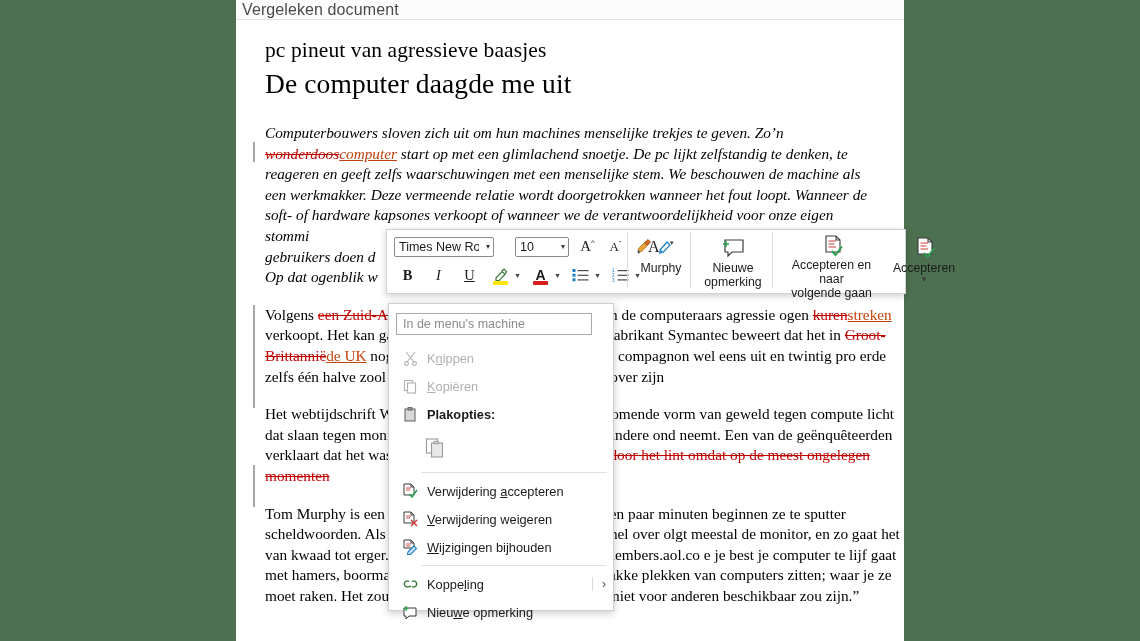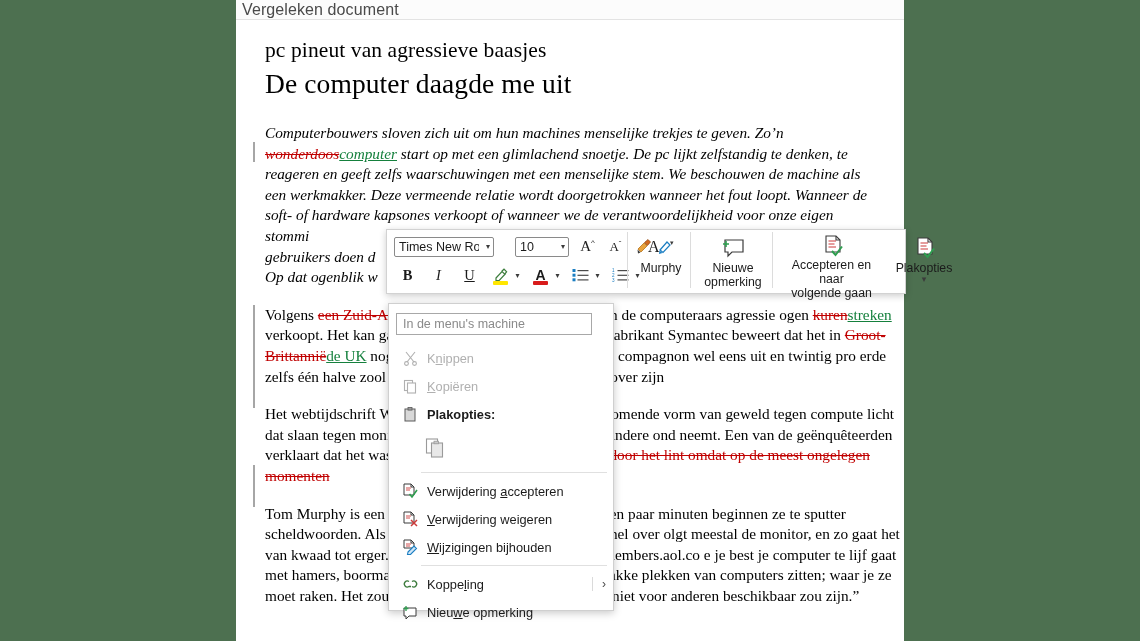--- a/index.html
+++ b/index.html
@@ -37,21 +37,21 @@
   .title2{font-size:27.5px;line-height:35px;margin:0;padding-top:2px;font-weight:normal;letter-spacing:.1px;}
 
   .para{
     position:relative;font-size:15.3px;line-height:20.6px;
     margin:0;text-align:left;
   }
   .para.italic{font-style:italic;}
   .changebar{
     position:absolute;left:-12px;width:1.5px;background:#a6a6a6;
   }
-  .ins{color:#15803d;text-decoration:underline;}
+  .ins{color:#c2410c;text-decoration:underline;}
   .del{color:#c00000;text-decoration:line-through;}
 
   
   .minibar{
     position:absolute;left:386px;top:229px;width:518px;height:63px;
     background:#ffffff;border:1px solid #d2d2d2;
     box-shadow:0 2px 7px rgba(0,0,0,.20);
     font-family:"Liberation Sans",sans-serif;
     z-index:40;
   }
@@ -293,21 +293,21 @@
 
   <div class="mb-lbl-btn" style="position:absolute;left:502px;top:2px;width:70px;">
     <div class="ico">
       <svg width="28" height="24" viewBox="0 0 28 24">
         <path d="M8 2 H18 L22 6 V18 H8 Z" fill="#fff" stroke="#3b3b3b" stroke-width="1.1"></path>
         <path d="M18 2 V6 H22" fill="none" stroke="#3b3b3b" stroke-width="1.1"></path>
         <path d="M10.5 7 H18 M10.5 10 H16.5 M10.5 13 H18" stroke="#cc3a3a" stroke-width="1.1"></path>
         <path d="M14 17 L17.5 21 L24 12.5" fill="none" stroke="#2e9e4f" stroke-width="2"></path>
       </svg>
     </div>
-    <div class="txt">Plakopties</div>
+    <div class="txt">Accepteren</div>
     <div style="font-size:9px;color:#3b3b3b;line-height:8px;">▾</div>
   </div>
 </div>
 
 <div class="ctxmenu">
 
   <div class="ctx-search">
     <span>In de menu's machine</span>
   </div>
 

